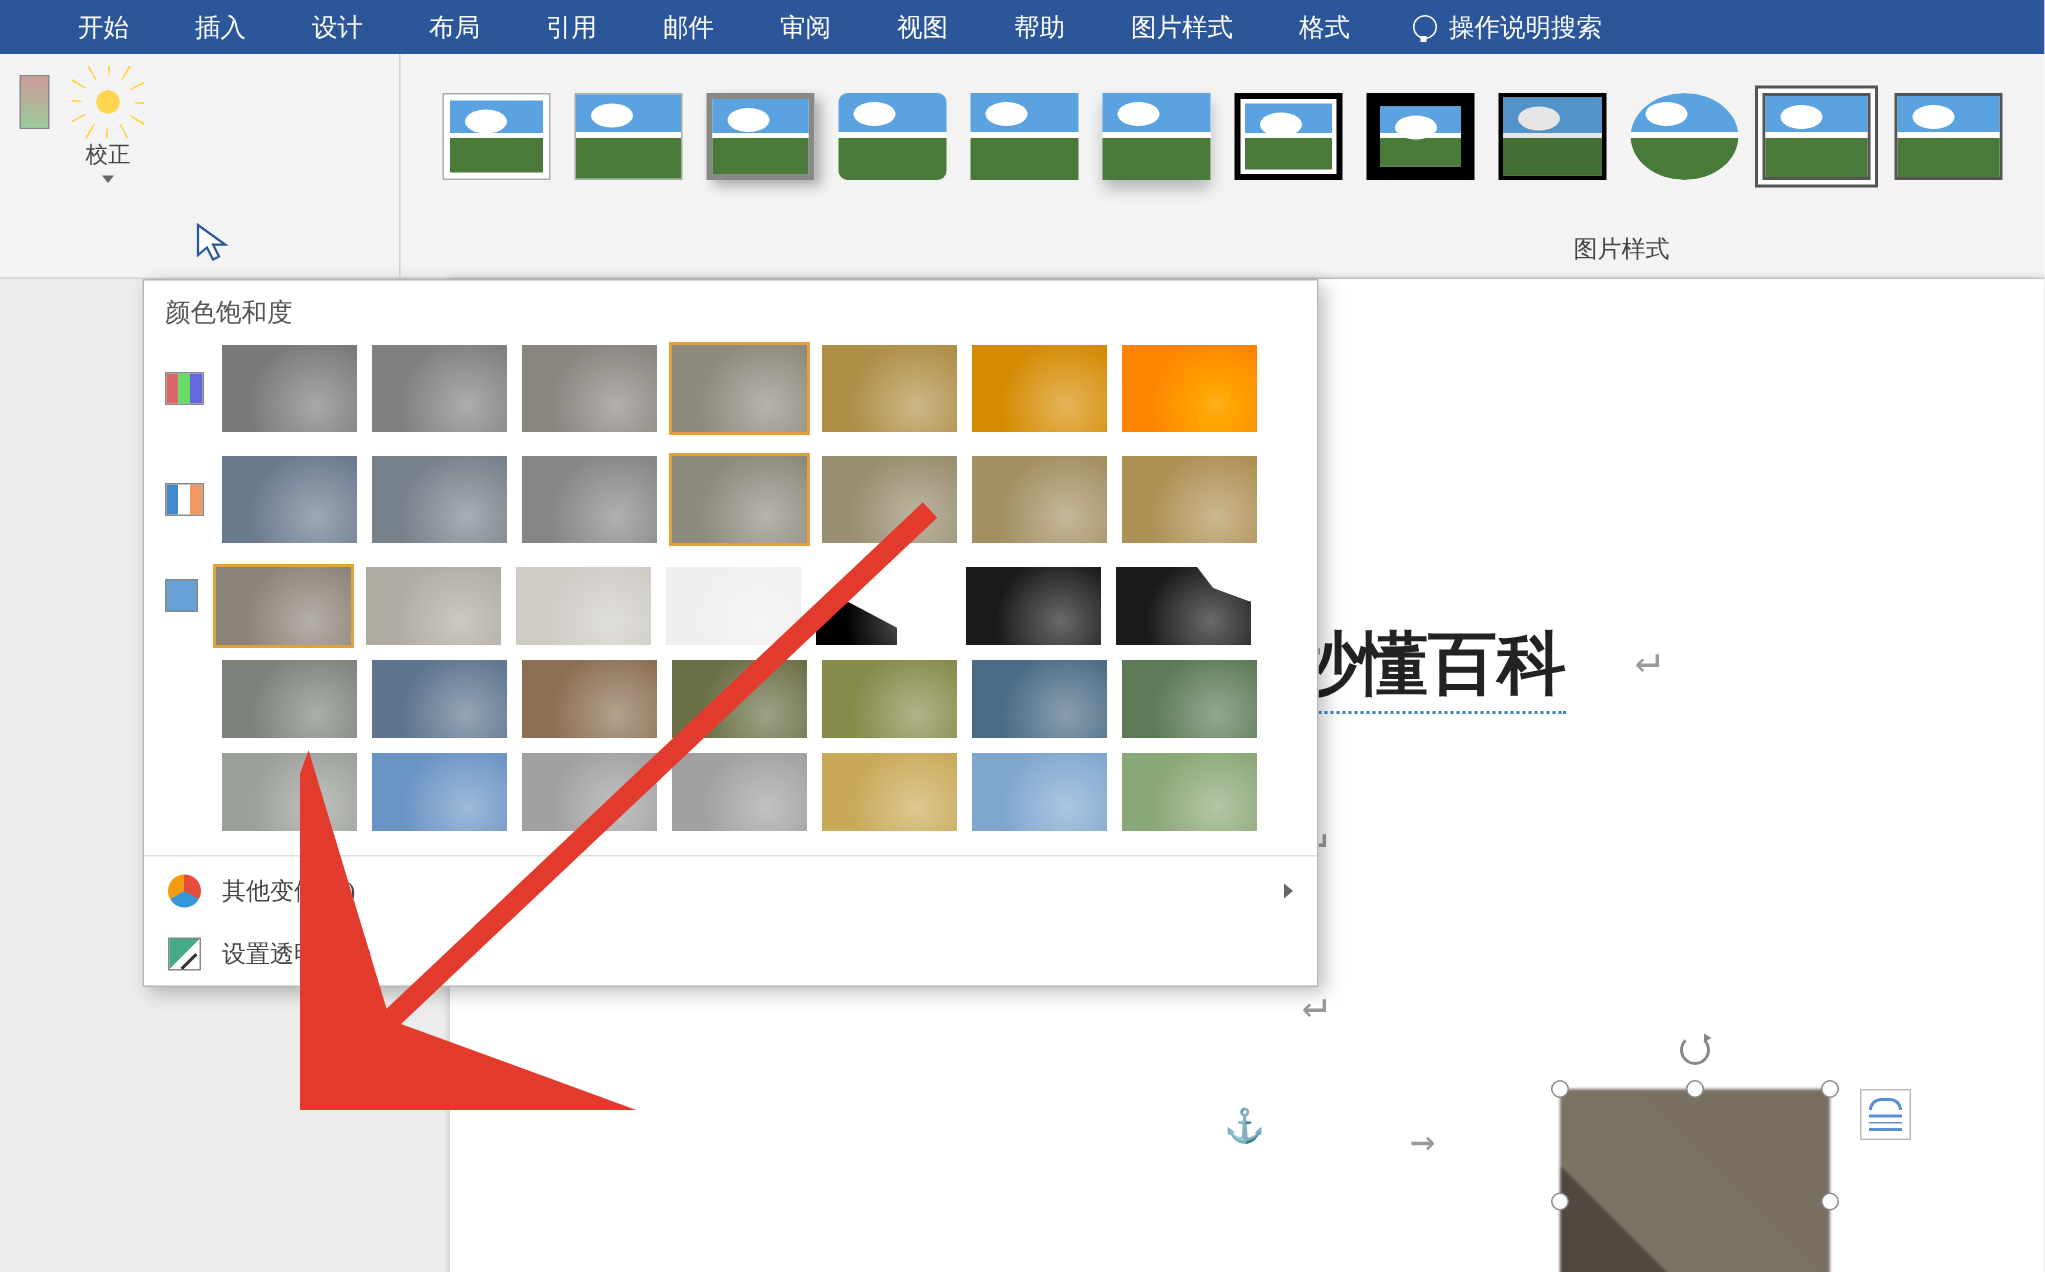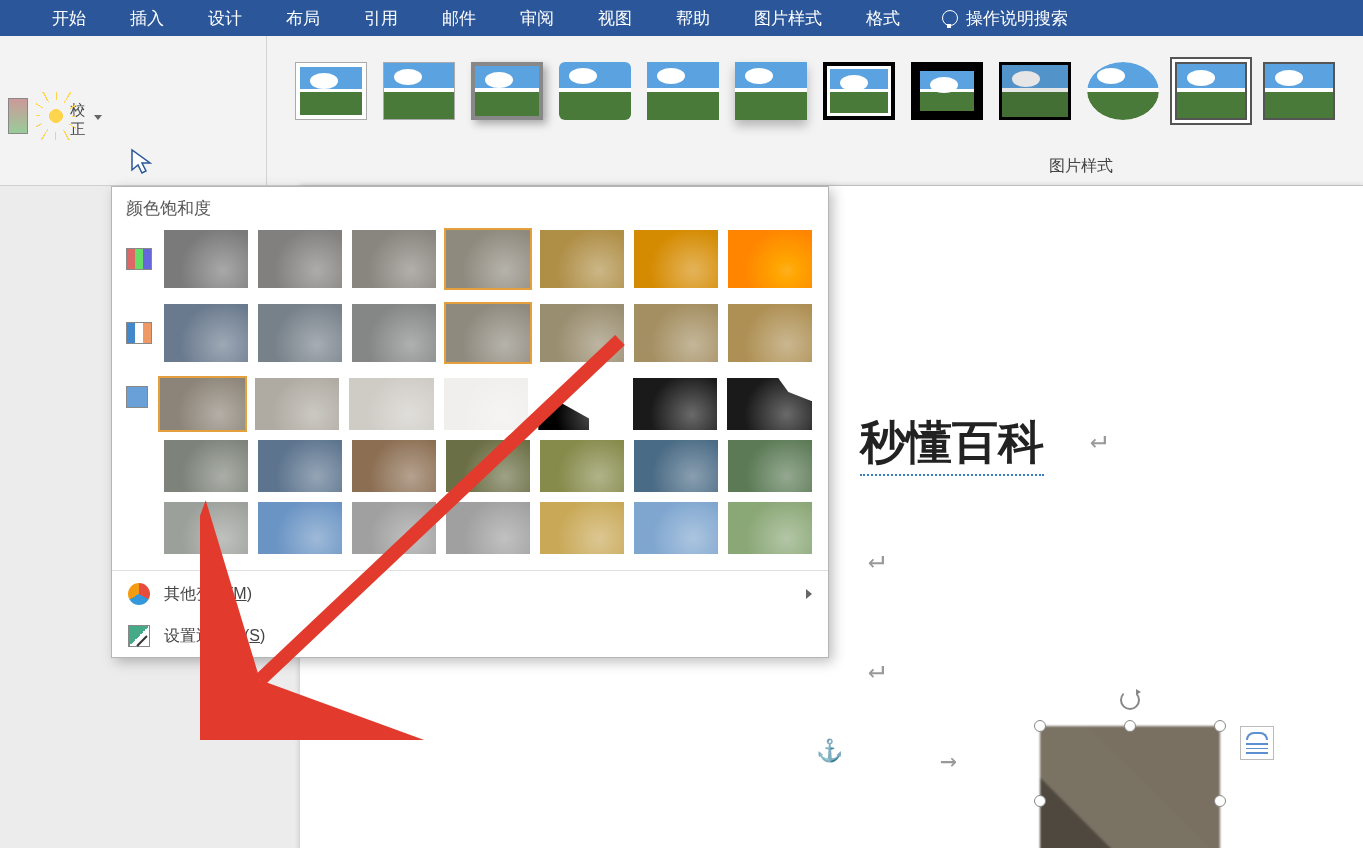--- a/index.html
+++ b/index.html
@@ -66,20 +66,21 @@
   .ribbon-group {
     border-right:1px solid #d4d4d4;
     padding: 6px 8px 4px 8px;
     display:flex;
     flex-direction:column;
   }
   .group-items{ display:flex; gap:4px; flex:1;}
   .big-button {
     width:60px;
     display:flex;
+    flex-direction:column;
     align-items:center;
     justify-content:flex-start;
     padding-top:8px;
     cursor:pointer;
   }
   .big-button.pressed {
     background:#c8d8ee;
     border:1px solid #7ba4d8;
   }
   .big-button .label{ font-size:15px; margin-top:8px; color:#444;}
@@ -293,26 +294,27 @@
   }
   .layout-btn div{height:3px;background:#5b8fd0;}
   .layout-btn .arc{
     height:12px;border:2px solid #5b8fd0;border-bottom:none;border-radius:12px 12px 0 0;background:none;
   }
 
   
   .color-panel{
     position:absolute;
     top:186px;
-    left:111px;
-    width:718px;
+    left:95px;
+    width:784px;
     background:#fff;
     border:1px solid #b5b5b5;
     box-shadow: 4px 4px 12px rgba(0,0,0,.25);
     z-index:50;
+    font-family:Liberation Serif, serif;
   }
   .panel-section-title{
     font-size:17px;
     color:#555;
     padding:10px 14px 8px 14px;
   }
   .swatch-row{
     display:flex;
     gap:6px;
     padding:0 14px 12px 14px;

